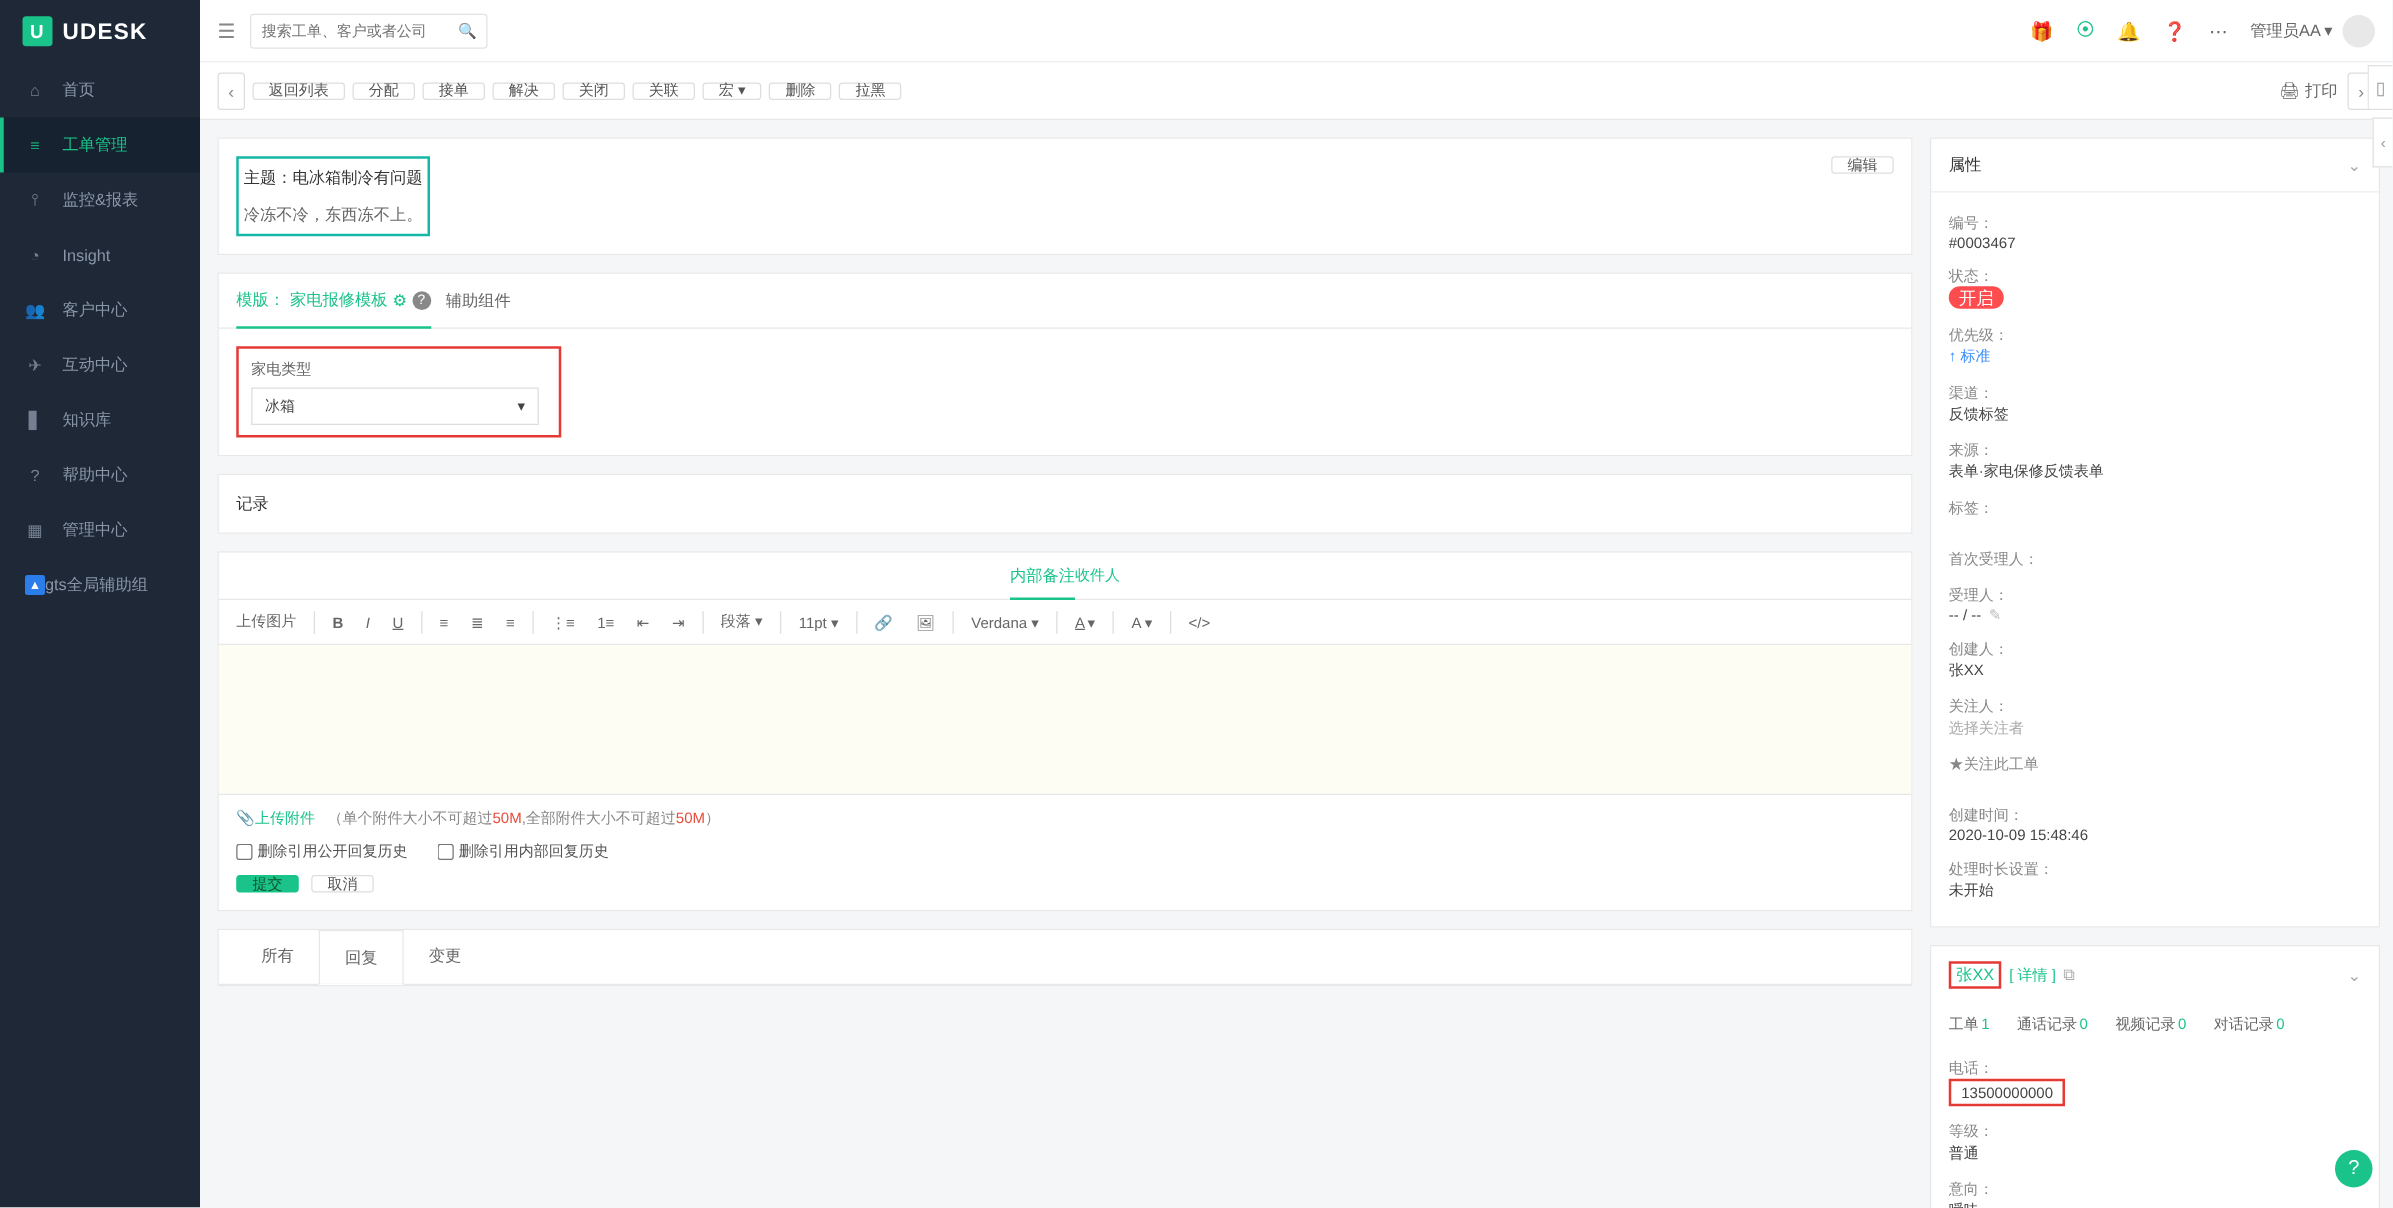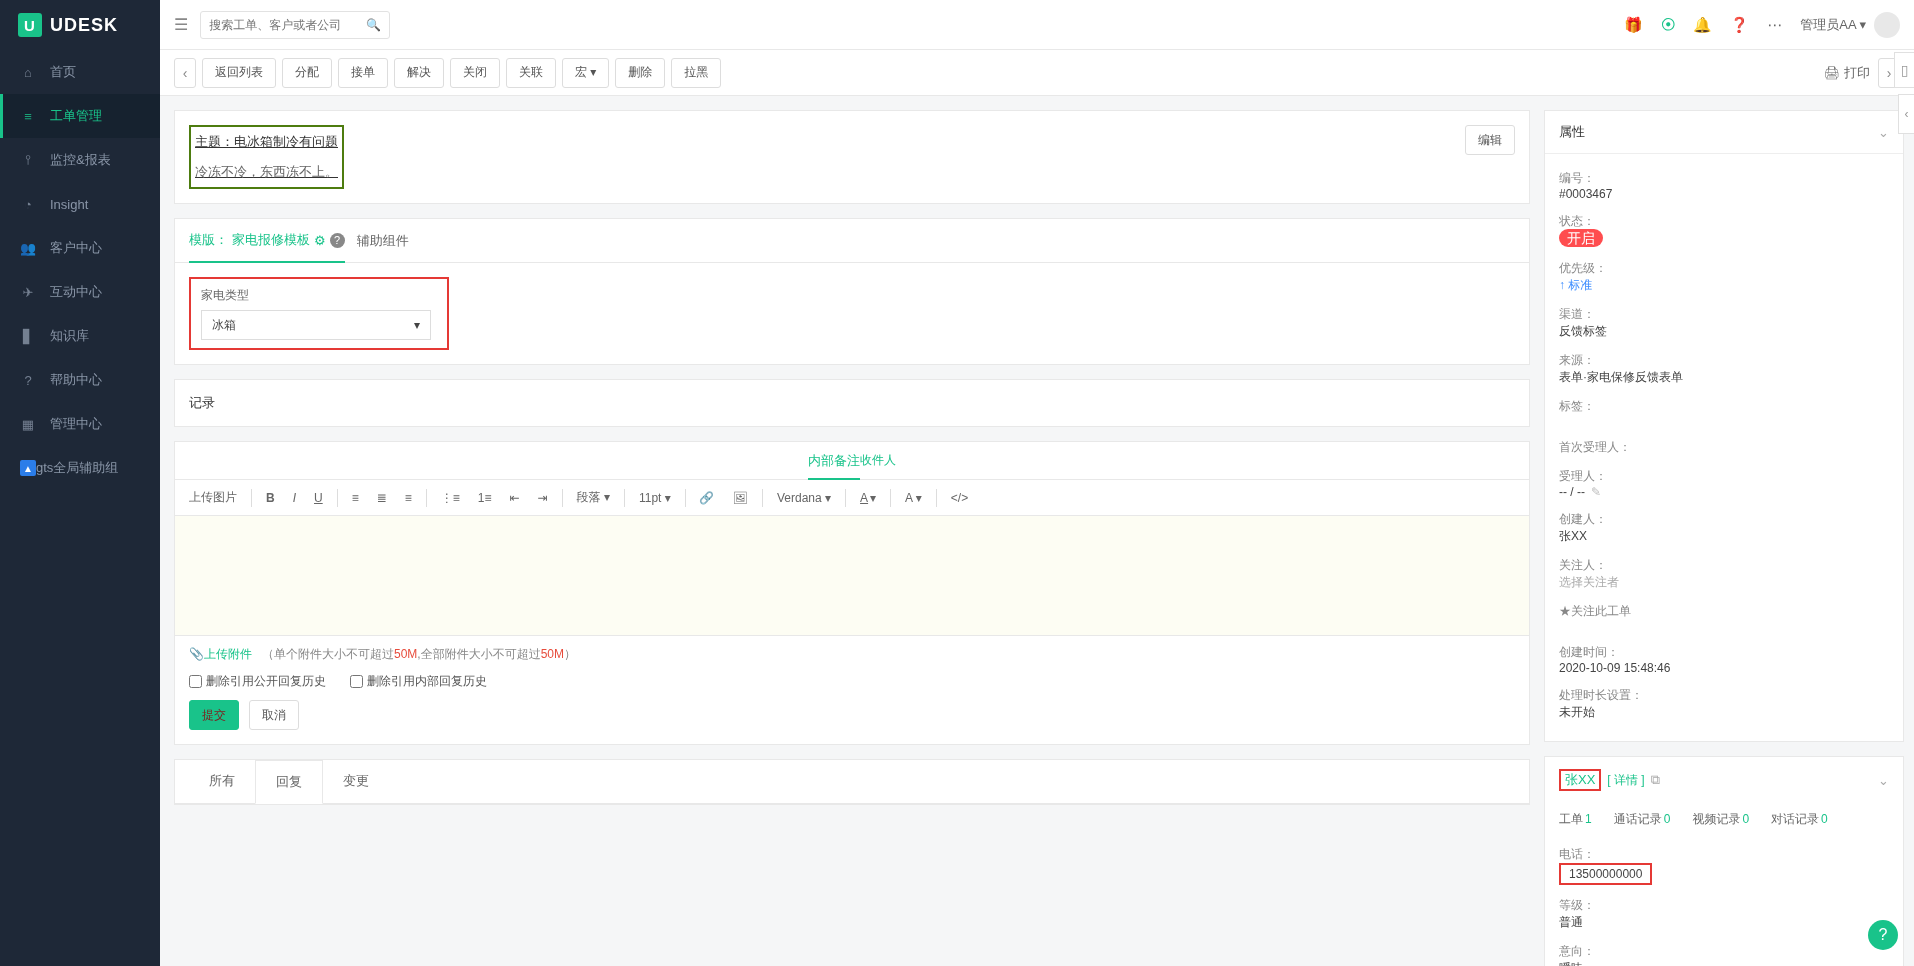--- a/index.html
+++ b/index.html
@@ -25,31 +25,31 @@
 .top-right { margin-left:auto; display:flex; align-items:center; gap:18px; color:#666; }
 .top-right .ico { cursor:pointer; font-size:15px; }
 .gift { color:#e74c3c; font-size:18px; }
 .wifi { color:#19c38a; }
 .user { display:flex; align-items:center; gap:8px; font-size:13px; }
 .avatar { width:26px; height:26px; border-radius:50%; background:#e8e8e8; }
 
 
 .toolbar { height:46px; background:#fff; border-bottom:1px solid #e8e8e8; display:flex; align-items:center; padding:0 14px; gap:6px; }
 .back-arrow { width:22px; height:30px; border:1px solid #ddd; border-radius:3px; display:flex; align-items:center; justify-content:center; color:#888; cursor:pointer; font-size:14px; }
-.btn { height:30px; padding:0 12px; border:1px solid #ddd; border-radius:3px; background:#fff; color:#555; font-size:12px; cursor:pointer; display:flex; align-items:center;text-align:right; }
+.btn { height:14px; padding:0 12px; border:1px solid #ddd; border-radius:3px; background:#fff; color:#555; font-size:12px; cursor:pointer; display:flex; align-items:center;text-align:right; }
 .toolbar-right { margin-left:auto; display:flex; align-items:center; gap:8px; }
 .print { display:flex; align-items:center; gap:4px; color:#666; font-size:13px; cursor:pointer; }
 
 
 .content { flex:1; display:flex; min-height:0; }
 .center { flex:1; padding:14px; overflow-y:auto; }
 .card { background:#fff; border:1px solid #e8e8e8; margin-bottom:14px; }
 
 .subject-card { padding:14px; position:relative; }
-.hl-box { border:2px solid #4d7c0f; padding:6px 4px; display:inline-block; min-width:150px;text-decoration:underline; }
+.hl-box { border:2px solid #14b8a6; padding:6px 4px; display:inline-block; min-width:150px; }
 .subject-t { font-size:13px; }
 .subject-body { font-size:13px; color:#666; margin-top:12px; }
 .edit-link { position:absolute; top:14px; right:14px; }
 
 .tabs-row { display:flex; align-items:center; border-bottom:1px solid #e8e8e8; padding:0 14px; gap:12px; }
 .tab { padding:12px 0; font-size:13px; color:#666; cursor:pointer; display:flex; align-items:center; gap:4px; }
 .tab.active { color:#19c38a; border-bottom:2px solid #19c38a; margin-bottom:-1px; }
 .tab .cog { font-size:13px; }
 .tab .help { width:15px;height:15px;border-radius:50%;background:#888;color:#fff;display:inline-flex;align-items:center;justify-content:center;font-size:11px; }
 
@@ -68,21 +68,21 @@
 .eb-item { cursor:pointer; padding:2px 4px; display:flex; align-items:center; gap:2px; }
 .eb-sep { width:1px; height:18px; background:#ddd; }
 .editor-body { height:120px; background:#fdfdf3; border-bottom:1px solid #e8e8e8; }
 
 .attach-row { padding:10px 14px; font-size:12px; color:#888; }
 .attach-link { color:#19c38a; cursor:pointer; }
 .red { color:#e74c3c; }
 .chk-row { padding:0 14px 10px; display:flex; gap:24px; font-size:12px; color:#555; }
 .chk-row label { display:flex; align-items:center; gap:4px; cursor:pointer; }
 .btn-row { padding:0 14px 14px; display:flex; gap:10px; }
-.btn-primary { background:#19c38a; color:#7f1d1d; border-color:#19c38a; }
+.btn-primary { background:#19c38a; color:#14532d; border-color:#19c38a; }
 
 .hist-tabs { display:flex; border-bottom:1px solid #e8e8e8; padding:0 14px; }
 .hist-tab { padding:12px 20px; font-size:13px; color:#666; cursor:pointer; }
 .hist-tab.active { border:1px solid #e8e8e8; border-bottom:1px solid #fff; margin-bottom:-1px; }
 .hist-body { padding:16px; font-size:13px; color:#888; }
 
 
 .right { width:370px; padding:14px 10px 14px 0; overflow-y:auto; flex-shrink:0; }
 .panel { background:#fff; border:1px solid #e8e8e8; margin-bottom:14px; }
 .panel-h { padding:12px 14px; border-bottom:1px solid #eee; font-size:13px; display:flex; justify-content:space-between; align-items:center; cursor:pointer; }

